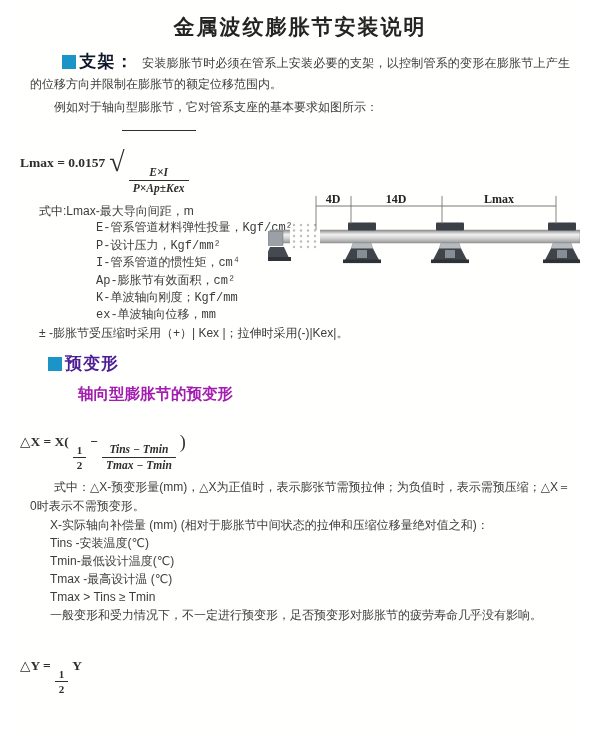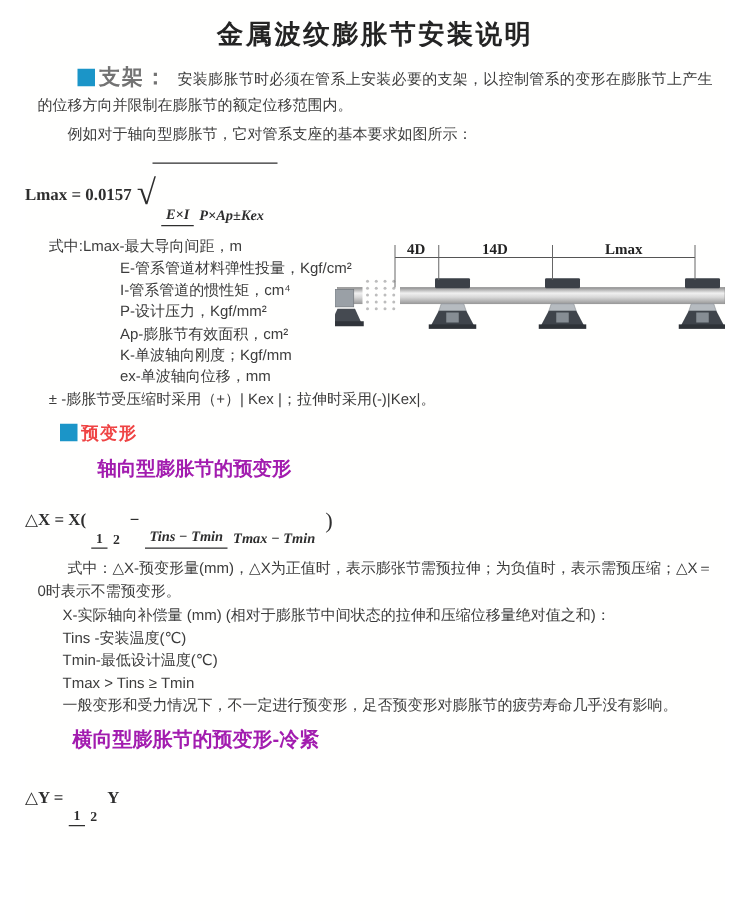--- a/index.html
+++ b/index.html
@@ -27,59 +27,59 @@
     text-indent:32px;
     font-size:12px;
     line-height:21px;
     text-align:justify;
   }
   .sq{
     display:inline-block;width:14px;height:14px;
     background:#1b95c8;margin-right:3px;vertical-align:-2px;
   }
   .sec-head{
-    color:#737373;font-size:17px;font-weight:bold;margin-right:8px;
+    color:#0f172a;font-size:17px;font-weight:bold;margin-right:8px;
     letter-spacing:1px;
     font-family:Liberation Serif, serif;
   }
   .p-example{
     margin:2px 0 12px 0;padding:0 10px;text-indent:2em;
     font-size:12px;line-height:21px;
   }
   
   .formula{
     display:flex;justify-content:flex-start;align-items:center;gap:4px;
     font-family:"Liberation Serif","DejaVu Serif",serif;
     font-weight:bold;color:#2e2e2e;font-size:13.5px;
   }
   .formula-1{margin:9px 0 7px 0;}
   .formula-2{margin:6px 0 6px 0;}
   .formula-3{margin:12px 0 10px 0;}
   .frac{
-    display:inline-flex;flex-direction:row;text-align:center;
+    display:inline-flex;flex-direction:column;text-align:center;
     font-size:11.5px;font-style:italic;line-height:13px;margin-top:32px;
   }
   .frac .fnum{border-bottom:1.2px solid #2e2e2e;padding:0 4px 1px;}
   .frac .fden{padding:1px 4px 0;}
   .frac.up{font-style:normal;font-size:11px;line-height:12px;}
   .sqrt-wrap{display:inline-flex;align-items:center;}
   .sqrt-sign{font-size:28px;font-weight:400;line-height:24px;margin-right:-3px;transform:translateY(-1px);}
   .radicand{border-top:1.6px solid #2e2e2e;padding:3px 7px 1px;display:inline-flex;align-items:center;}
   .bigp{font-size:18px;font-weight:normal;line-height:18px;}
   
   .defs{margin-top:2px;}
   .def-line{font-size:12px;line-height:17.4px;padding-left:19px;}
-  .def-line.sub{padding-left:76px;}
+  .def-line.sub{padding-left:76px;font-family:Liberation Mono, monospace;}
   .def-line.last{line-height:21px;margin-top:1px;}
   
   .diagram{position:absolute;left:248px;top:190px;width:345px;height:80px;}
   .dim{font-family:"Liberation Serif","DejaVu Serif",serif;font-size:12px;font-weight:bold;fill:#222;}
   
   .sec2-head{
-    margin:10px 0 4px 28px;color:#ef4444;font-size:14px;font-weight:bold;
+    margin:10px 0 4px 28px;color:#4c1d95;font-size:17px;font-weight:bold;
     letter-spacing:1px;
   }
   .p-preform{
     margin:2px 0 0 0;padding:0 9px;text-indent:2em;
     font-size:12.5px;line-height:22px;text-align:justify;
   }
   .blue-sub{color:#a21caf;font-weight:bold;}
   .axial-head{margin:9px 0 2px 58px;font-size:15.5px;}
   .lateral-head{margin:9px 0 0 38px;font-size:16px;}
   .note-wrap{margin:4px 0 0 0;padding:0 10px;text-indent:2em;font-size:12px;line-height:19px;text-align:justify;}
@@ -106,22 +106,22 @@
           <span class="fnum">E×I</span>
           <span class="fden">P×Ap±Kex</span>
         </span>
       </span>
     </span>
   </div>
 
   <div class="defs">
     <div class="def-line">式中:Lmax-最大导向间距，m</div>
     <div class="def-line sub">E-管系管道材料弹性投量，Kgf/cm²</div>
+    <div class="def-line sub">P-设计压力，Kgf/mm²</div>
     <div class="def-line sub">I-管系管道的惯性矩，cm⁴</div>
-    <div class="def-line sub">P-设计压力，Kgf/mm²</div>
     <div class="def-line sub">Ap-膨胀节有效面积，cm²</div>
     <div class="def-line sub">K-单波轴向刚度；Kgf/mm</div>
     <div class="def-line sub">ex-单波轴向位移，mm</div>
     <div class="def-line">± -膨胀节受压缩时采用（+）| Kex |；拉伸时采用(-)|Kex|。</div>
   </div>
 
   <svg class="diagram" viewBox="0 0 345 80">
 
     <line x1="48" y1="16" x2="288" y2="16" stroke="#555" stroke-width="0.8"></line>
     <text class="dim" x="65" y="13" text-anchor="middle">4D</text>
@@ -217,24 +217,24 @@
       <span class="fnum">Tins − Tmin</span>
       <span class="fden">Tmax − Tmin</span>
     </span>
     <span class="bigp">)</span>
   </div>
 
   <p class="note-wrap">式中：△X-预变形量(mm)，△X为正值时，表示膨张节需预拉伸；为负值时，表示需预压缩；△X＝0时表示不需预变形。</p>
   <div class="note-line">X-实际轴向补偿量 (mm) (相对于膨胀节中间状态的拉伸和压缩位移量绝对值之和)：</div>
   <div class="note-line">Tins -安装温度(℃)</div>
   <div class="note-line">Tmin-最低设计温度(℃)</div>
+  <div class="note-line">Tmax -最高设计温 (℃)</div>
   <div class="note-line">Tmax &gt; Tins ≥ Tmin</div>
   <div class="note-line">一般变形和受力情况下，不一定进行预变形，足否预变形对膨胀节的疲劳寿命几乎没有影响。</div>
 
-  <div class="blue-sub lateral-head">横向型膨胀节的预变形-冷紧</div>
 
   <div class="formula formula-3">
     <span>△Y =</span>
     <span class="frac up">
       <span class="fnum">1</span>
       <span class="fden">2</span>
     </span>
     <span>Y</span>
   </div>
 

